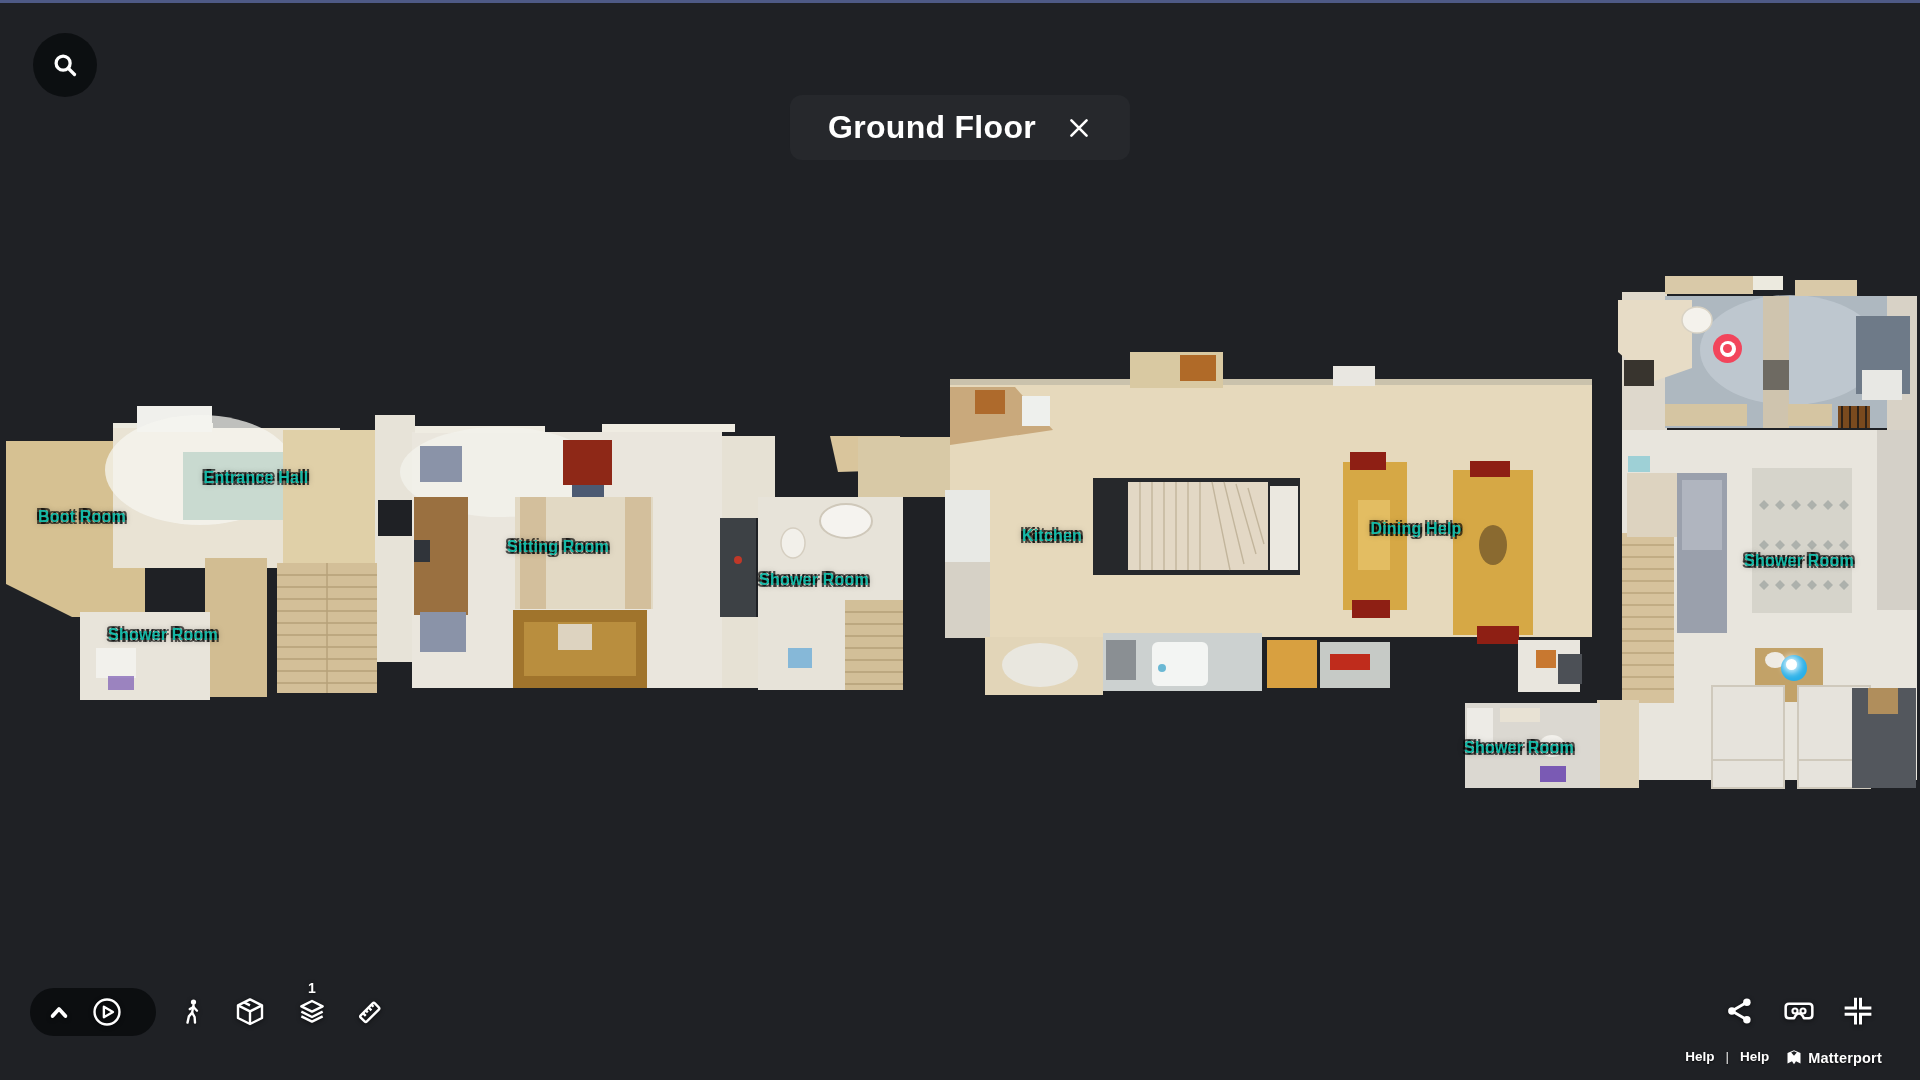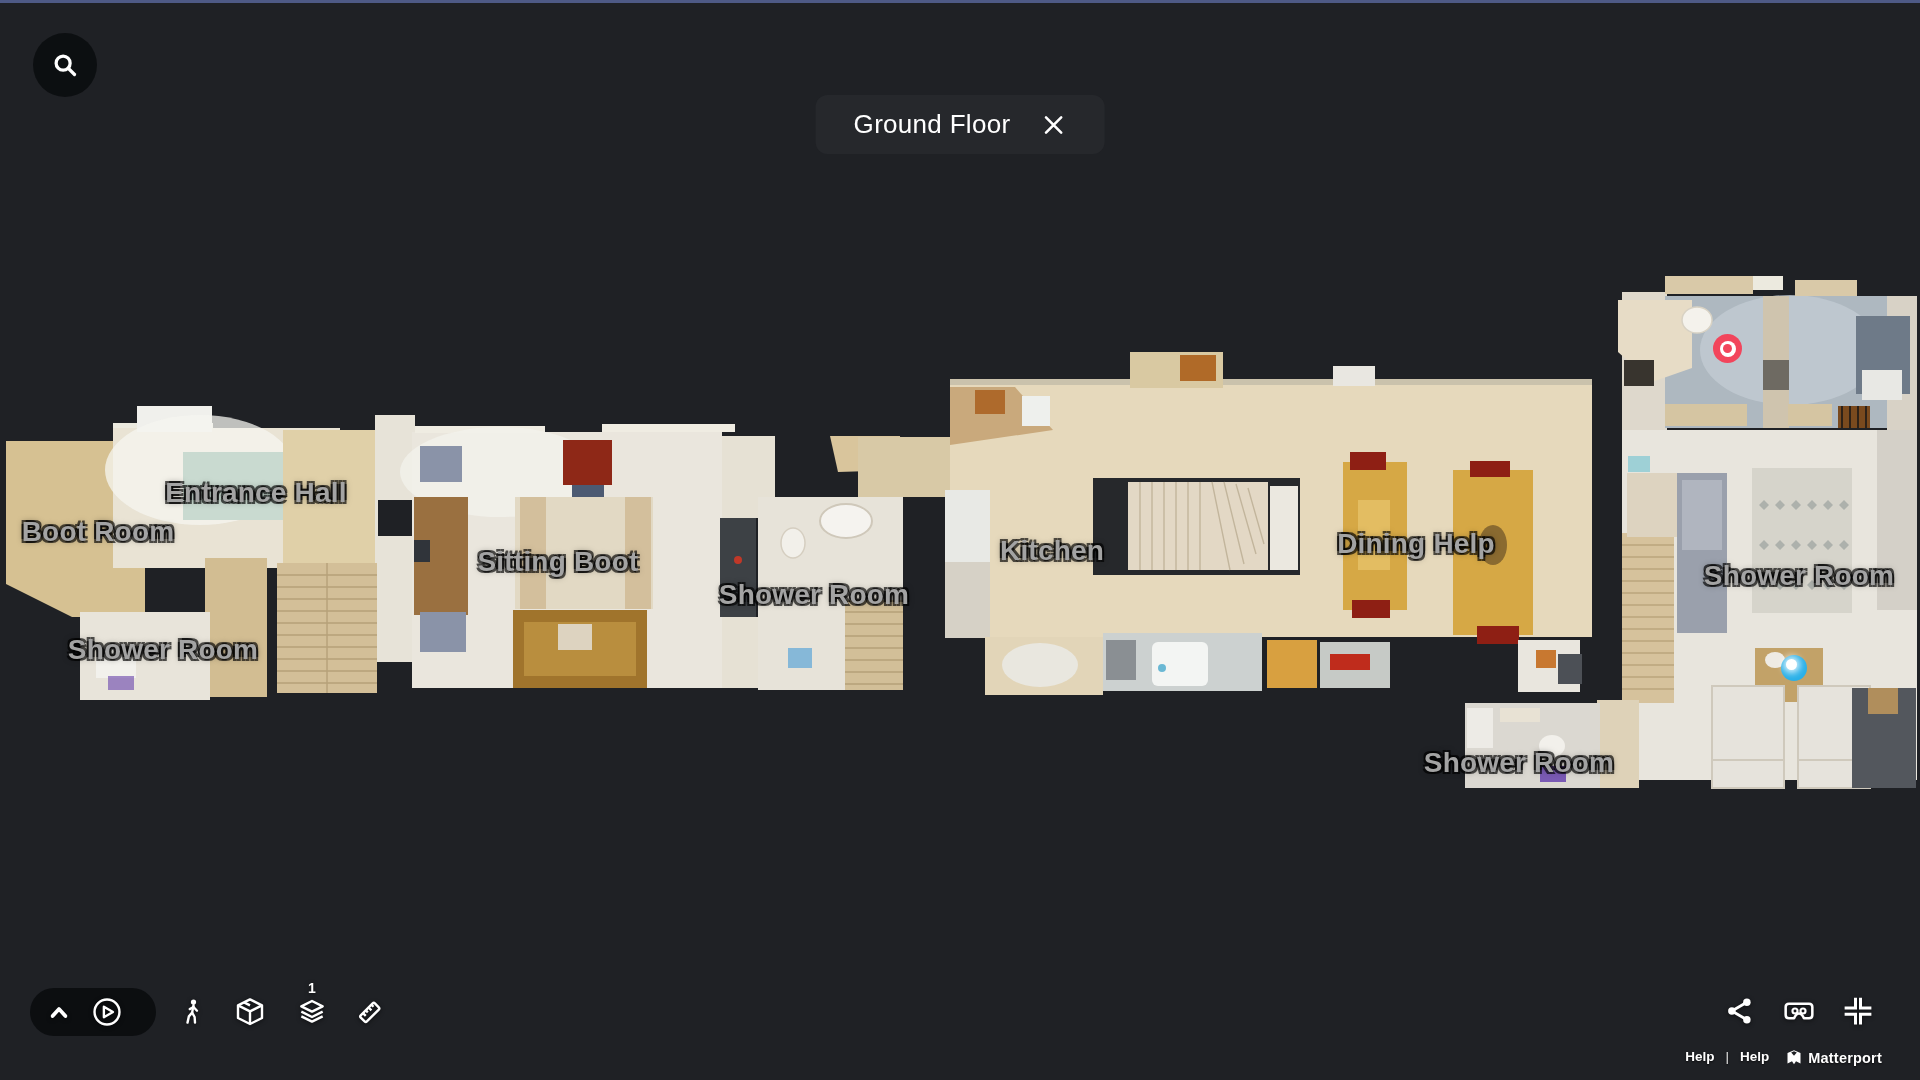--- a/index.html
+++ b/index.html
@@ -8,30 +8,30 @@
   .top-accent{position:absolute;left:0;top:0;width:100%;height:3px;background:#4e5a86;}
 
   
   .search-btn{position:absolute;left:33px;top:33px;width:64px;height:64px;border-radius:50%;
     background:rgba(10,12,15,.88);border:none;display:flex;align-items:center;justify-content:center;cursor:pointer;}
 
   
   .floor-header{position:absolute;top:95px;left:50%;transform:translateX(-50%);
     display:flex;align-items:center;gap:30px;background:rgba(46,48,54,.45);
     border-radius:12px;padding:14px 38px;}
-  .floor-title{color:#fff;font-size:26px;font-weight:400;letter-spacing:.3px;}
+  .floor-title{color:#fff;font-size:32px;font-weight:700;letter-spacing:.3px;}
   .close-btn{background:none;border:none;padding:0;cursor:pointer;display:flex;align-items:center;}
 
   
   .plan{position:absolute;inset:0;}
   .plan svg{position:absolute;left:0;top:0;}
-  .room-label{position:absolute;transform:translate(-50%,-50%);color:#a3a3a3;font-size:28px;font-weight:700;
+  .room-label{position:absolute;transform:translate(-50%,-50%);color:#14b8a6;font-size:16px;font-weight:700;
     white-space:nowrap;letter-spacing:.2px;
     text-shadow:-2px -2px 0 rgba(0,0,0,.65),2px -2px 0 rgba(0,0,0,.65),-2px 2px 0 rgba(0,0,0,.65),
-      2px 2px 0 rgba(0,0,0,.65),0 0 6px rgba(0,0,0,.5);margin-top:15px;}
+      2px 2px 0 rgba(0,0,0,.65),0 0 6px rgba(0,0,0,.5);}
   .marker{position:absolute;border-radius:50%;cursor:pointer;}
   .marker-red{left:1713px;top:334px;width:29px;height:29px;background:#f2455c;
     display:flex;align-items:center;justify-content:center;}
   .marker-red .ring{width:16px;height:16px;border-radius:50%;background:#fff;
     display:flex;align-items:center;justify-content:center;}
   .marker-red .dot{width:9px;height:9px;border-radius:50%;background:#f2455c;}
   .marker-blue{left:1781px;top:655px;width:26px;height:26px;background:#29b0e8;}
   .marker-blue .glow{position:absolute;left:5px;top:4px;width:11px;height:11px;border-radius:50%;
     background:#fff;box-shadow:0 0 7px 3px rgba(255,255,255,.85);}
 
@@ -213,24 +213,24 @@
         <rect x="1868" y="688" width="30" height="26" fill="#b08e5c"></rect>
         <rect x="1597" y="700" width="42" height="88" fill="#ded2b8"></rect>
         <rect x="1465" y="703" width="135" height="85" fill="#dbd8d1"></rect>
         <rect x="1467" y="708" width="26" height="40" fill="#edebe6"></rect>
         <rect x="1500" y="708" width="40" height="14" fill="#e8e2d4"></rect>
         <ellipse cx="1552" cy="746" rx="13" ry="11" fill="#f2f0eb"></ellipse>
         <rect x="1540" y="766" width="26" height="16" fill="#7a5ab4"></rect>
       </g>
     </svg>
 
-    <div class="room-label" style="left:98px;top:517px">Boot Room</div>
+    <div class="room-label" style="left:82px;top:517px">Boot Room</div>
     <div class="room-label" style="left:256px;top:478px">Entrance Hall</div>
     <div class="room-label" style="left:163px;top:635px">Shower Room</div>
-    <div class="room-label" style="left:558px;top:547px">Sitting Boot</div>
+    <div class="room-label" style="left:558px;top:547px">Sitting Room</div>
     <div class="room-label" style="left:814px;top:580px">Shower Room</div>
     <div class="room-label" style="left:1052px;top:536px">Kitchen</div>
     <div class="room-label" style="left:1416px;top:529px">Dining Help</div>
     <div class="room-label" style="left:1519px;top:748px">Shower Room</div>
     <div class="room-label" style="left:1799px;top:561px">Shower Room</div>
 
     <div class="marker marker-red">
       <span class="ring">
         <span class="dot"></span>
       </span>

